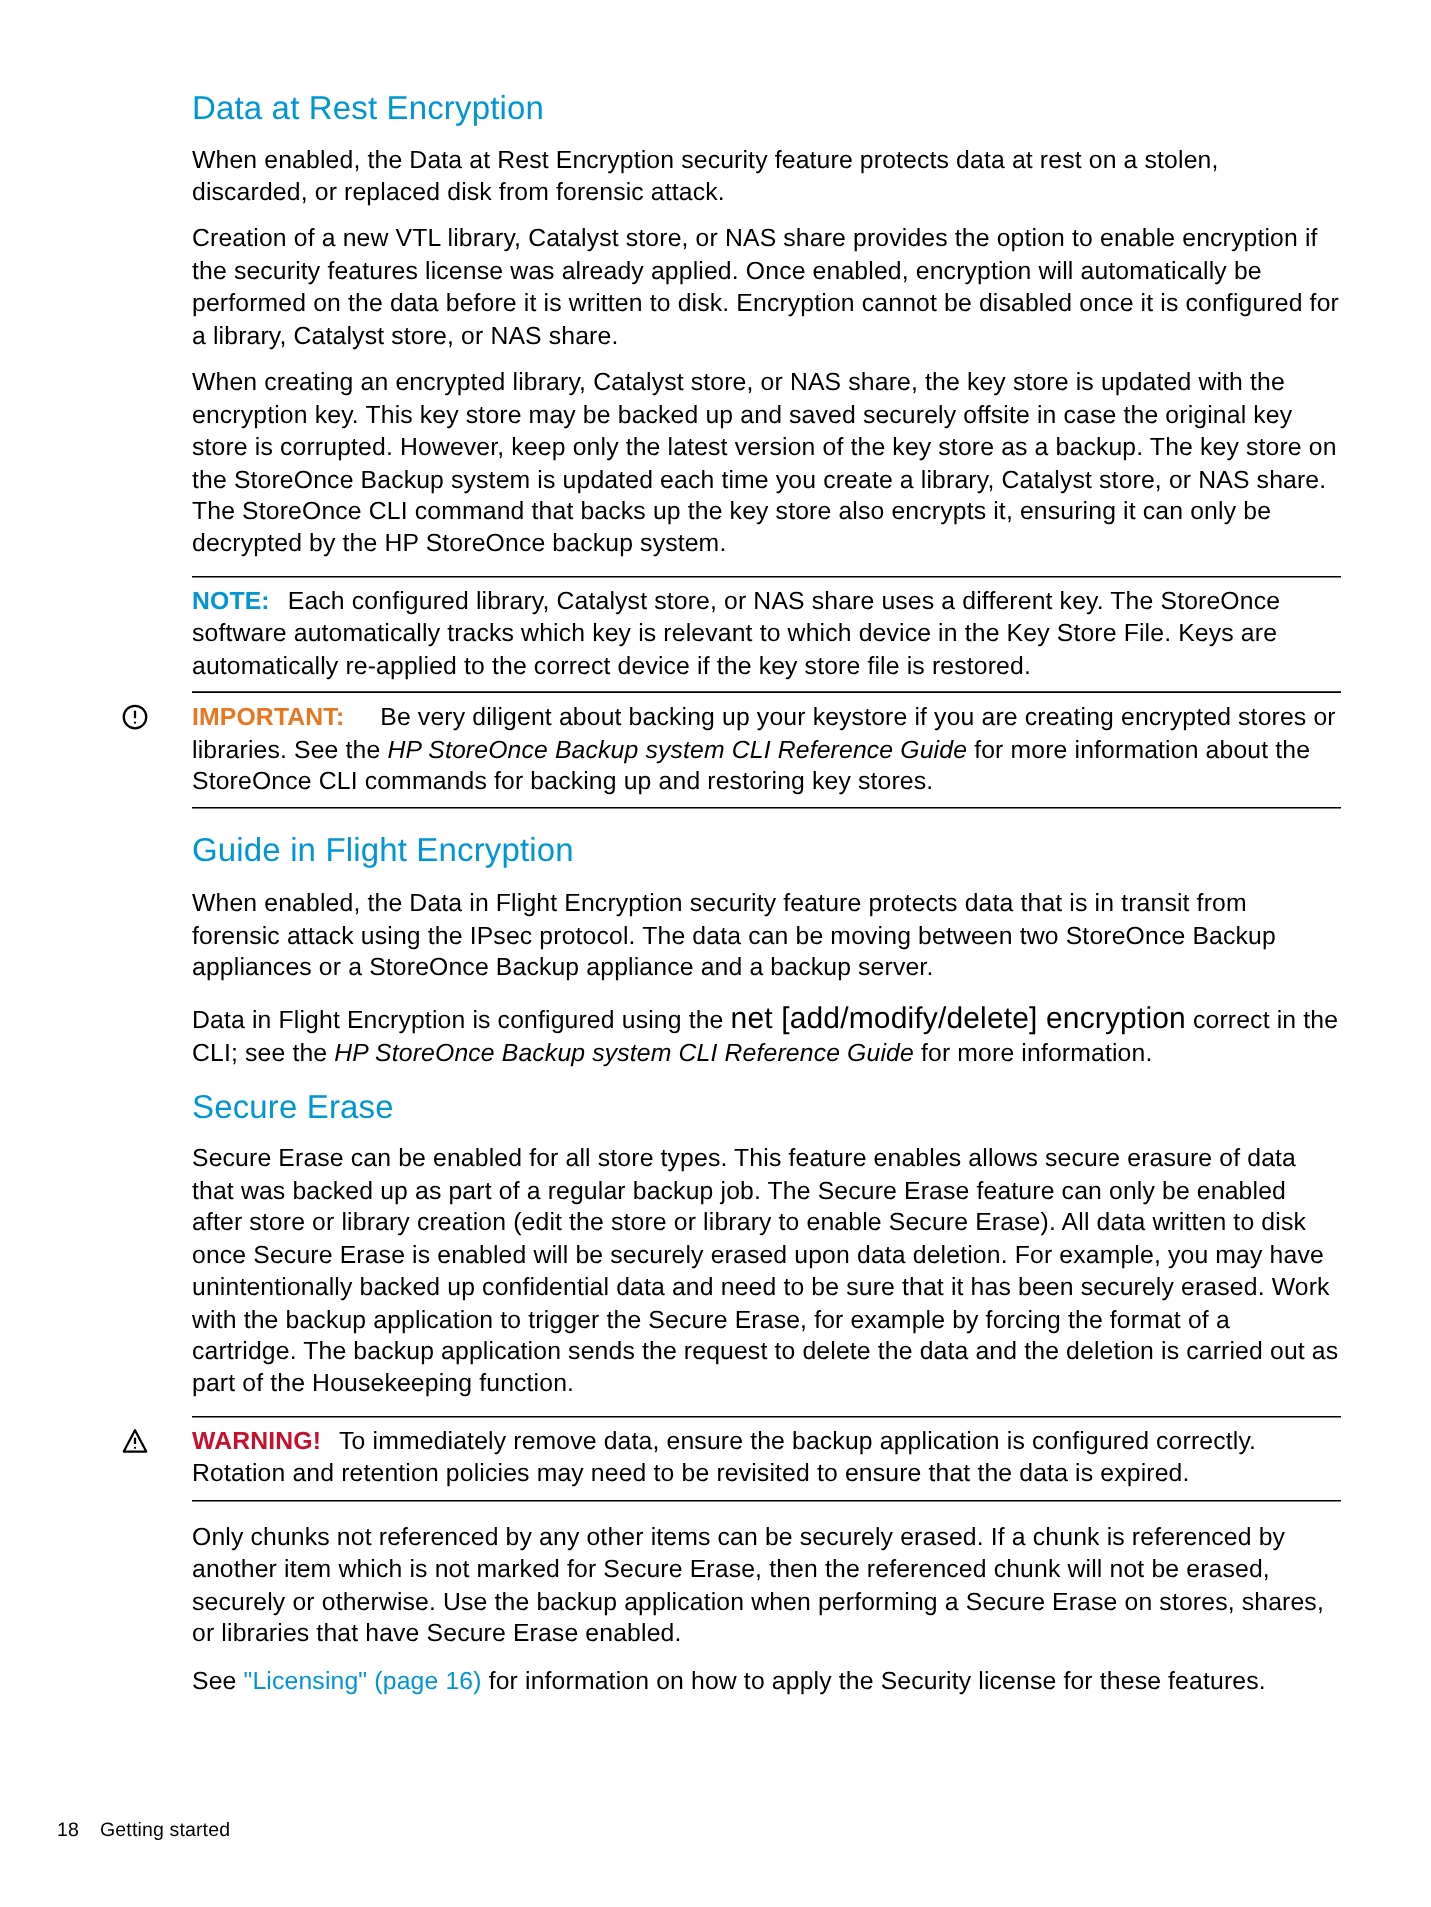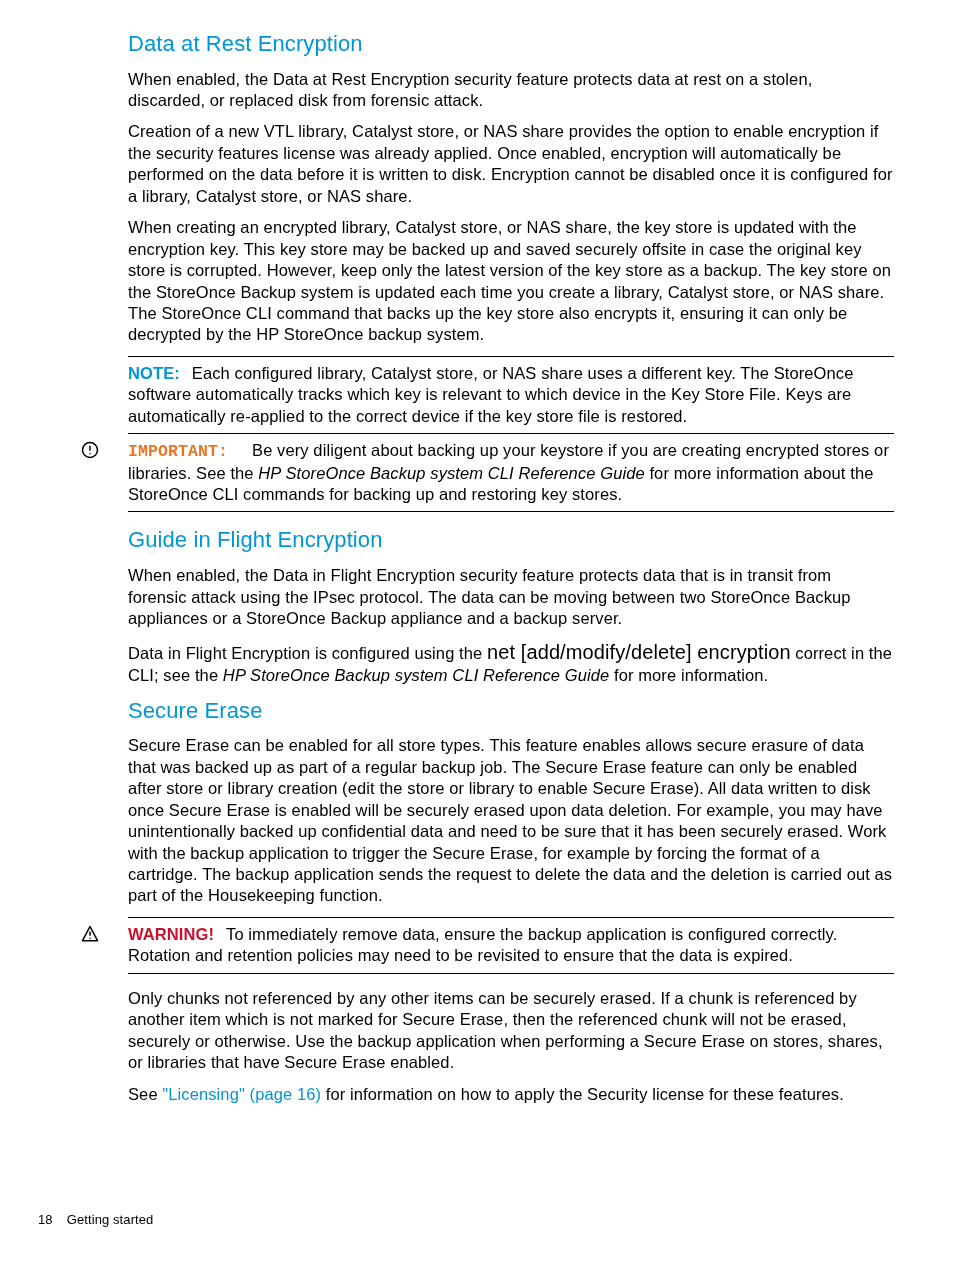--- a/index.html
+++ b/index.html
@@ -9,21 +9,21 @@
     font-family: "Segoe UI", "Helvetica Neue", Arial, sans-serif;
     font-weight: 300;
     background: #fff;
     color: #000;
   }
   .page {
     width: 954px;
     height: 1271px;
     position: relative;
     box-sizing: border-box;
-    padding: 30px 60px 0 128px;
+    padding: 58px 60px 0 128px;
     font-size: 16.5px;
     line-height: 1.3;
     letter-spacing: 0.1px;
   }
   h2.section {
     font-weight: 300;
     color: #0096d6;
     font-size: 22px;
     margin: 0 0 10px 0;
   }
@@ -43,21 +43,20 @@
   .label-note {
     color: #0096d6;
     font-weight: 700;
     margin-right: 12px;
     text-align: center;
   }
   .label-important {
     color: #e87722;
     font-weight: 700;
     margin-right: 24px;
-    font-family: Liberation Mono, monospace;
   }
   .label-warning {
     color: #c8102e;
     font-weight: 700;
     margin-right: 12px;
   }
   .icon {
     position: absolute;
     left: -48px;
     top: 6px;

